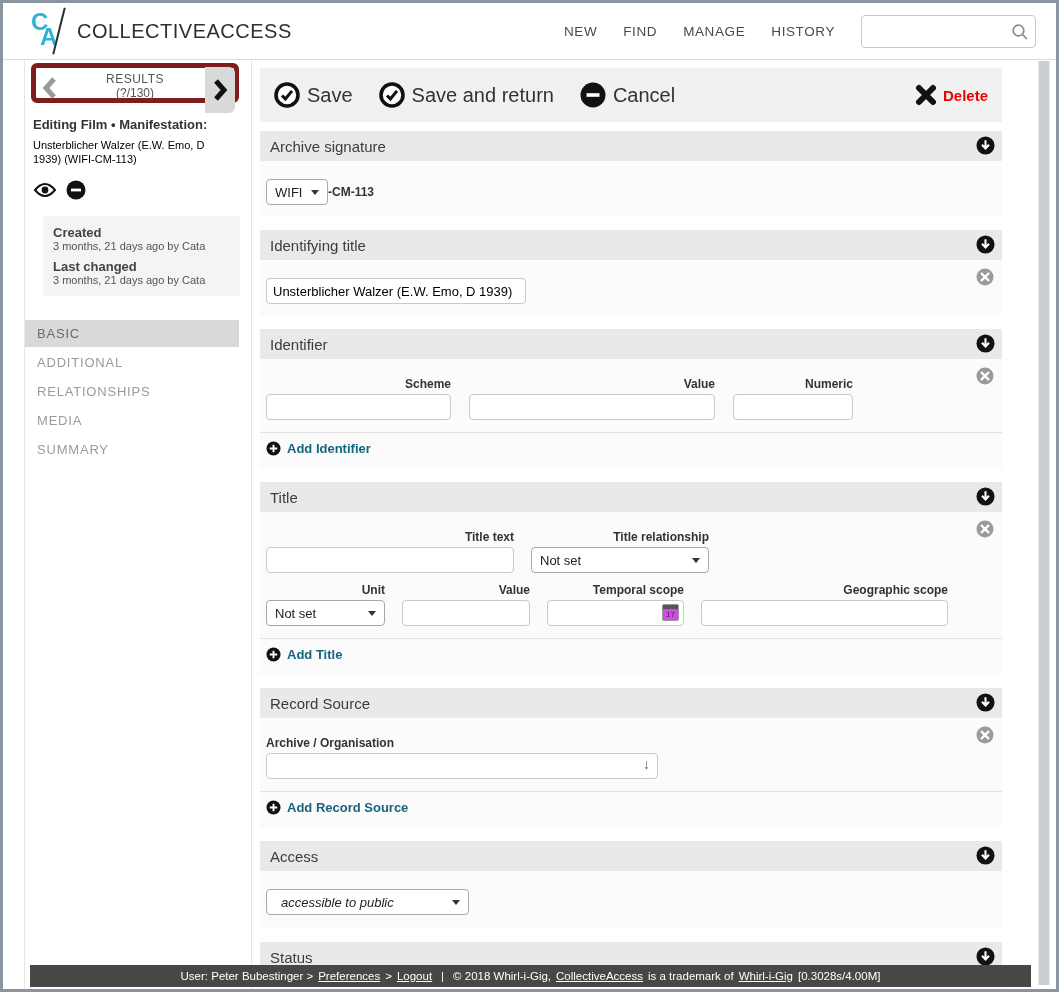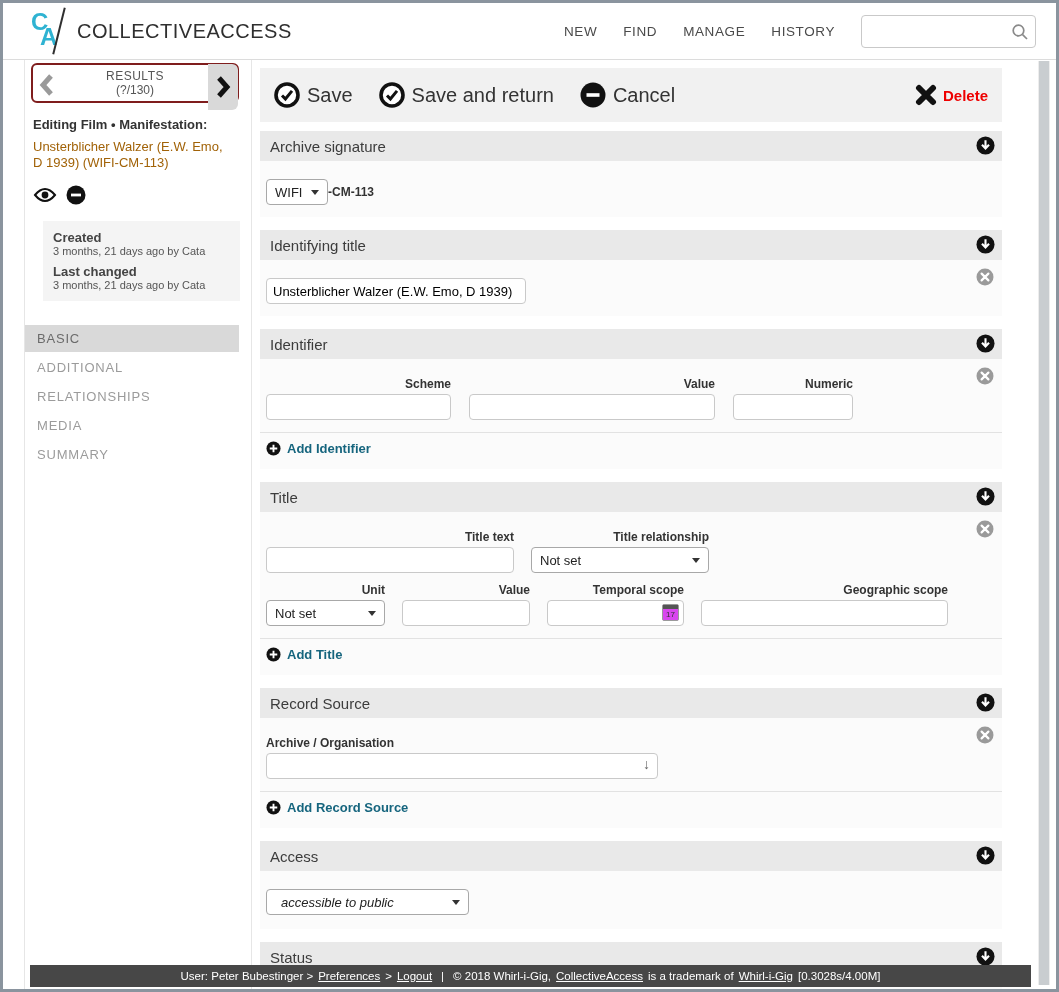--- a/index.html
+++ b/index.html
@@ -30,34 +30,34 @@
   }
   .searchbox svg { position:absolute; right:7px; top:8px; }
   
   .main { display:flex; align-items:stretch; min-height: 905px; }
   .sidebar { width:215px; margin-left:21px; border-left:1px solid #e6e6e6; padding-top:3px; }
   .content { flex:1; margin-left:12px; border-left:1px solid #e6e6e6; padding:8px 0 0 8px; }
   .content-col { width: 742px; }
   
   .results-box {
     position:relative; margin:0 0 0 6px; width:208px; height:40px;
-    border:2px solid #7f1d1d; border-radius:6px; background:#fff;
+    border:5px solid #7f1d1d; border-radius:6px; background:#fff;
   }
   .results-center { text-align:center; padding-top:4px; }
   .results-label { font-size:12px; color:#555; letter-spacing:0.5px; }
   .results-count { font-size:12px; color:#555; }
   .res-prev { position:absolute; left:5px; top:8px; cursor:pointer; }
   .res-next {
     position:absolute; right:-1px; top:-1px; width:30px; height:46px;
     background:#d9d9d9; border-radius:0 6px 6px 0; display:flex; align-items:center;
     justify-content:center; cursor:pointer;
   }
   .editing-block { margin:14px 0 0 8px; width:200px; }
   .editing-heading { font-size:13px; font-weight:bold; color:#333; margin-bottom:7px; }
-  .record-title { font-size:13px; color:#a16207; line-height:1.25; }
+  .record-title { font-size:11px; color:#000000; line-height:1.25; }
   .sb-icons { display:flex; gap:9px; margin:13px 0 0 8px; align-items:center; }
   .sb-icons span { cursor:pointer; display:inline-flex; }
   .meta-box { margin:16px 0 0 18px; width:197px; background:#f4f4f4; padding:9px 10px 10px; }
   .meta-label { font-size:13px; font-weight:bold; color:#444; }
   .meta-value { font-size:11px; color:#555; margin-bottom:7px; }
   .meta-value:last-child { margin-bottom:0; }
   .side-nav { margin-top:24px; }
   .side-nav-item {
     font-size:13px; letter-spacing:0.8px; color:#9b9b9b; padding:6px 0 6px 12px;
     margin-bottom:2px; cursor:pointer;

